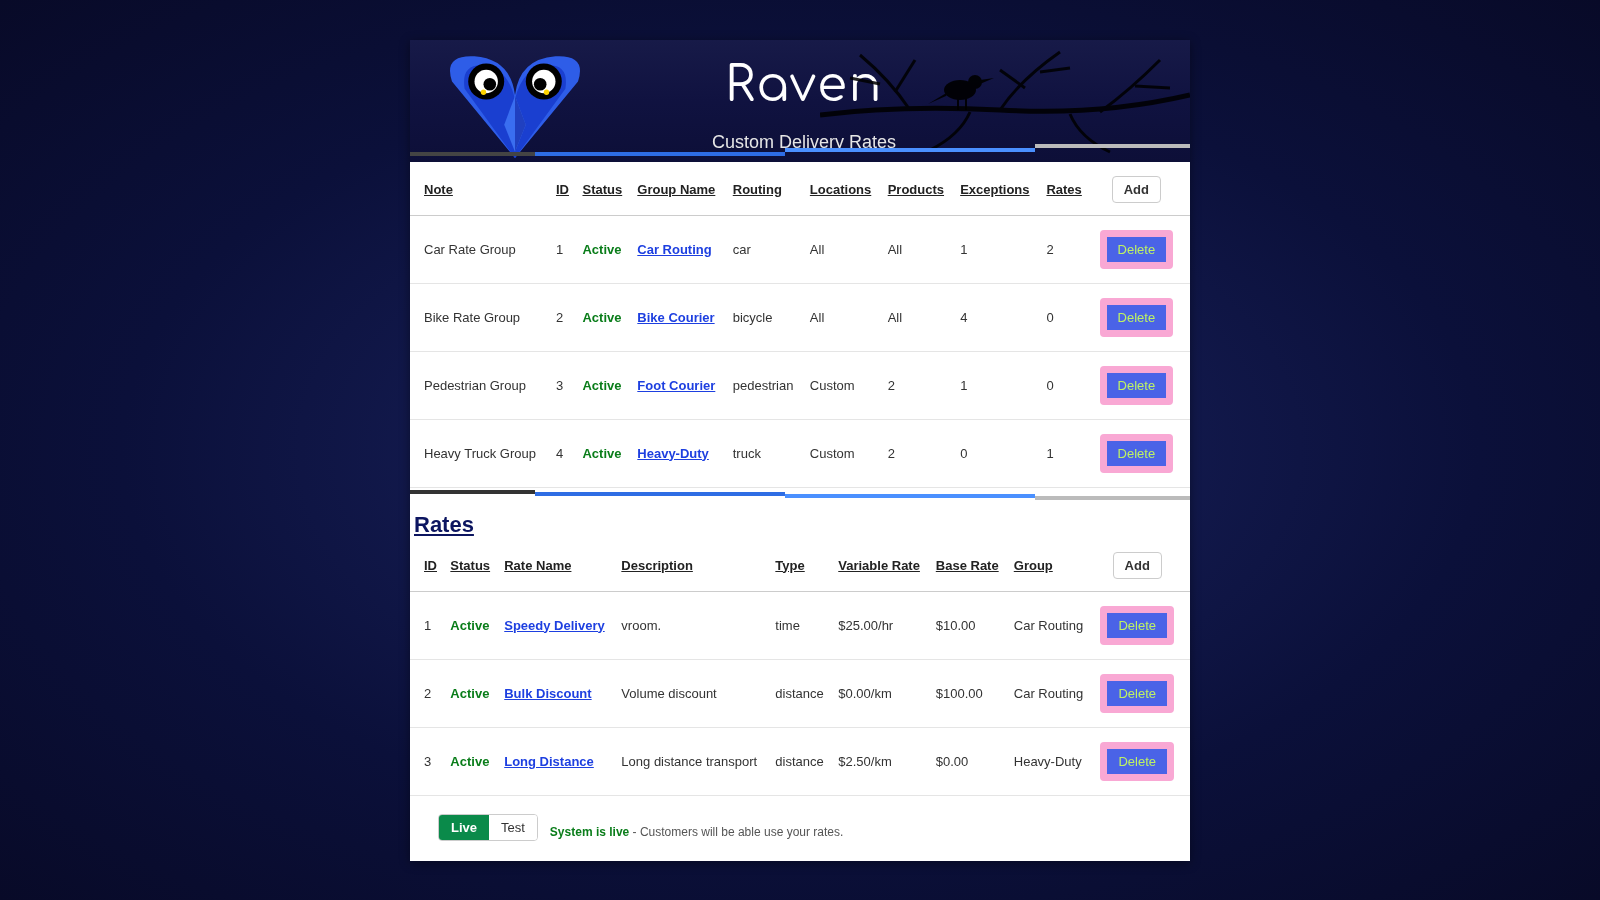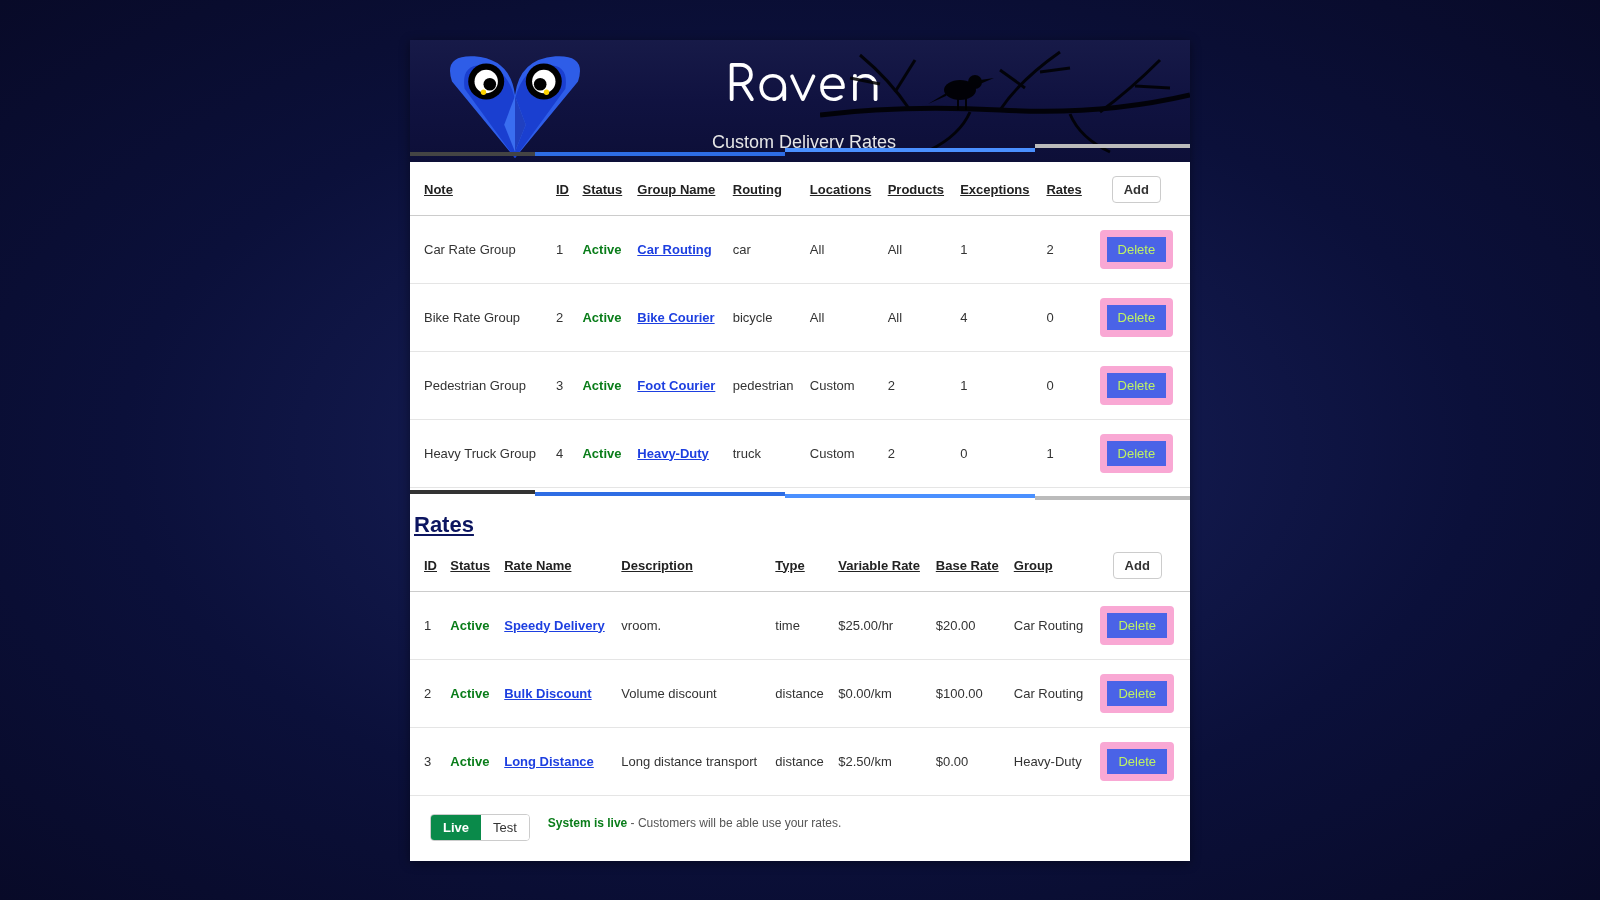--- a/index.html
+++ b/index.html
@@ -27,21 +27,21 @@
 .link{color:#1d3fe0;font-weight:700;text-decoration:underline;cursor:pointer}
 .btn{border-radius:4px;font-size:13px;padding:5px 11px;cursor:pointer;display:inline-block}
 .btn-add{background:#fff;border:1px solid #ccc;color:#333}
 .btn-del{background:#4a63e7;border:7px solid #f9a8d4;color:#bef264;font-weight:500}
 .sep{height:18px;position:relative;margin:0}
 .sep .bar{position:absolute;height:4px}
 .sep .s1{background:#333;left:0;width:125px;top:2px}
 .sep .s2{background:#2e6de4;left:125px;width:250px;top:4px}
 .sep .s3{background:#4a90ff;left:375px;width:250px;top:6px}
 .sep .s4{background:#bbb;left:625px;right:0;top:8px}
-.footer{padding:18px 20px 20px;display:flex;align-items:flex-start;gap:18px;font-size:12px}
+.footer{padding:18px 28px 20px;display:flex;align-items:flex-end;gap:12px;font-size:12px}
 .toggle{display:inline-flex;border:1px solid #ccc;border-radius:4px;overflow:hidden;flex-shrink:0}
 .toggle span{padding:5px 12px;font-size:13px}
 .toggle .live{background:#0a8a4a;color:#fff;font-weight:600}
 .toggle .test{background:#fff;color:#333}
 .footer-text{color:#333;line-height:1.5}
 .footer-text .headline{color:#0a7d1a;font-weight:700}
 .footer-text .sub{color:#555}
 .footer-text .imp{font-size:11px;color:#666}
 .footer-text .imp b{color:#333}
 </style>
@@ -190,21 +190,21 @@
         </tr>
       </thead>
     <tbody id="rates-body">
         <tr>
           <td>1</td>
           <td><span class="status-active">Active</span></td>
           <td><span class="link">Speedy Delivery</span></td>
           <td>vroom.</td>
           <td>time</td>
           <td>$25.00/hr</td>
-          <td>$20.00</td>
+          <td>$10.00</td>
           <td>Car Routing</td>
           <td><span class="btn btn-del">Delete</span></td>
         </tr>
         <tr>
           <td>2</td>
           <td><span class="status-active">Active</span></td>
           <td><span class="link">Bulk Discount</span></td>
           <td>Volume discount</td>
           <td>distance</td>
           <td>$0.00/km</td>

